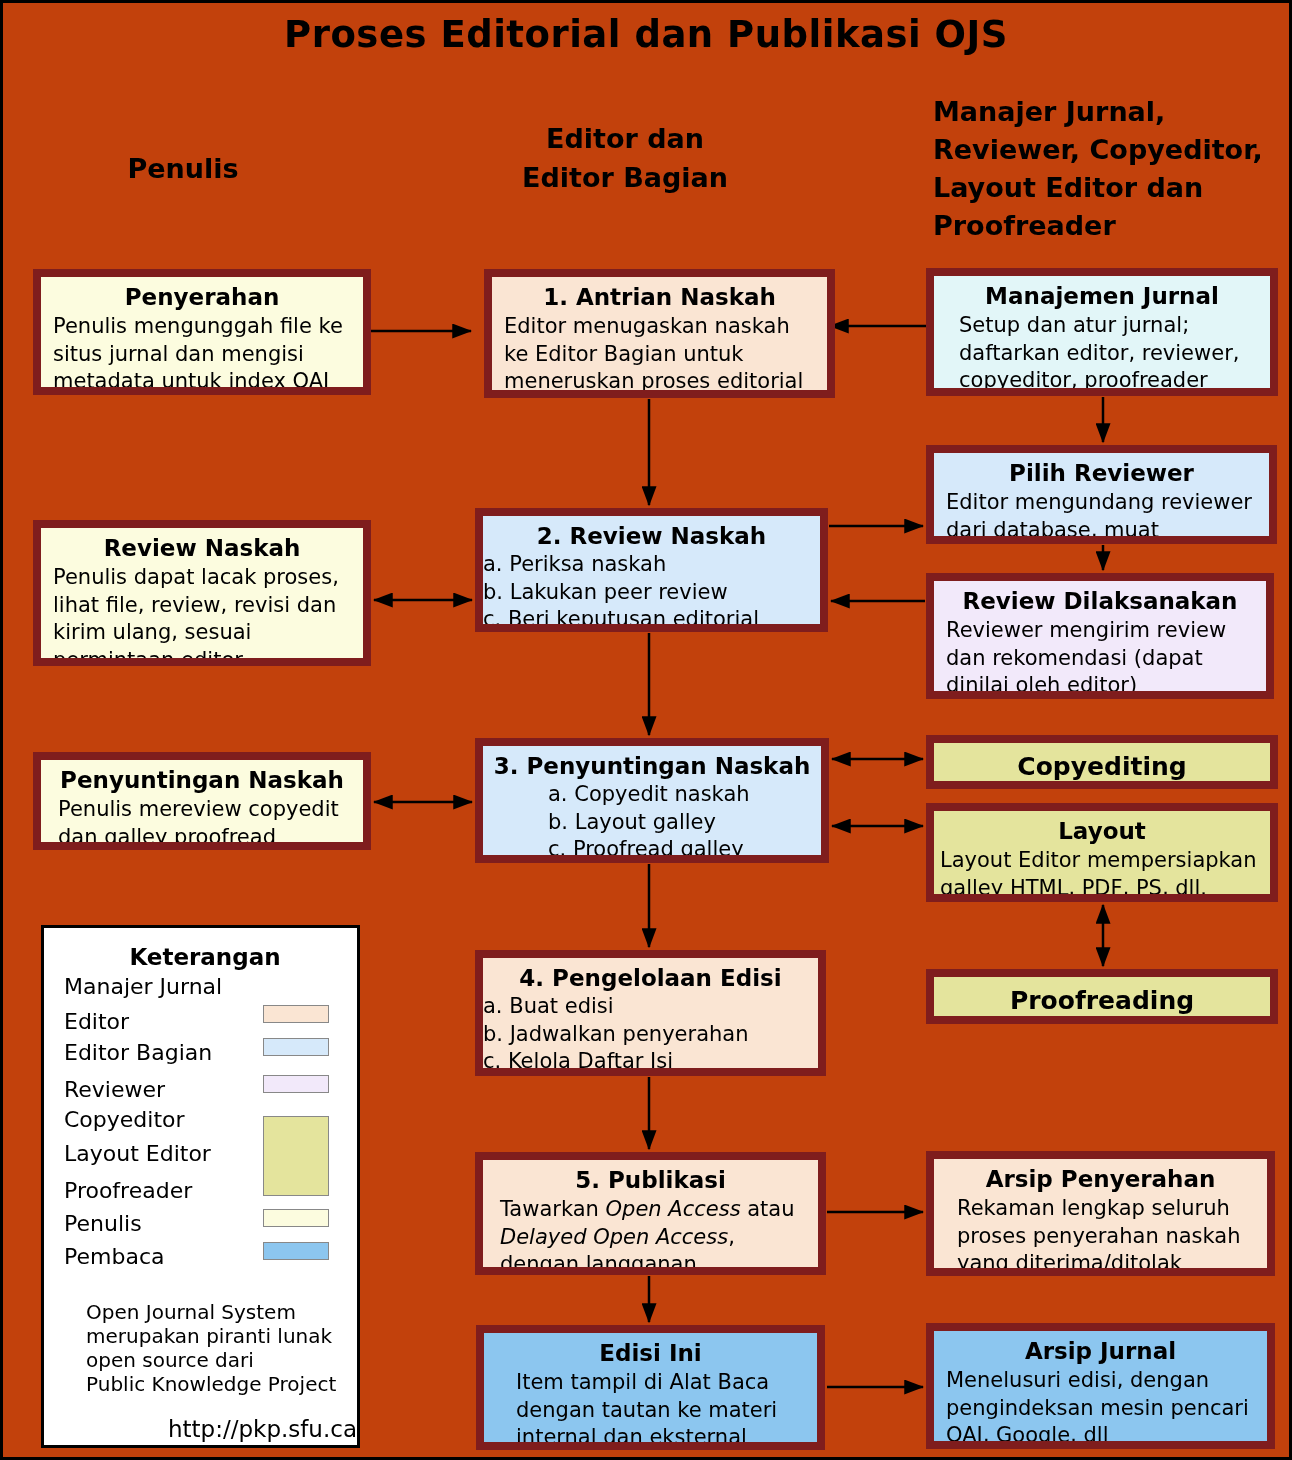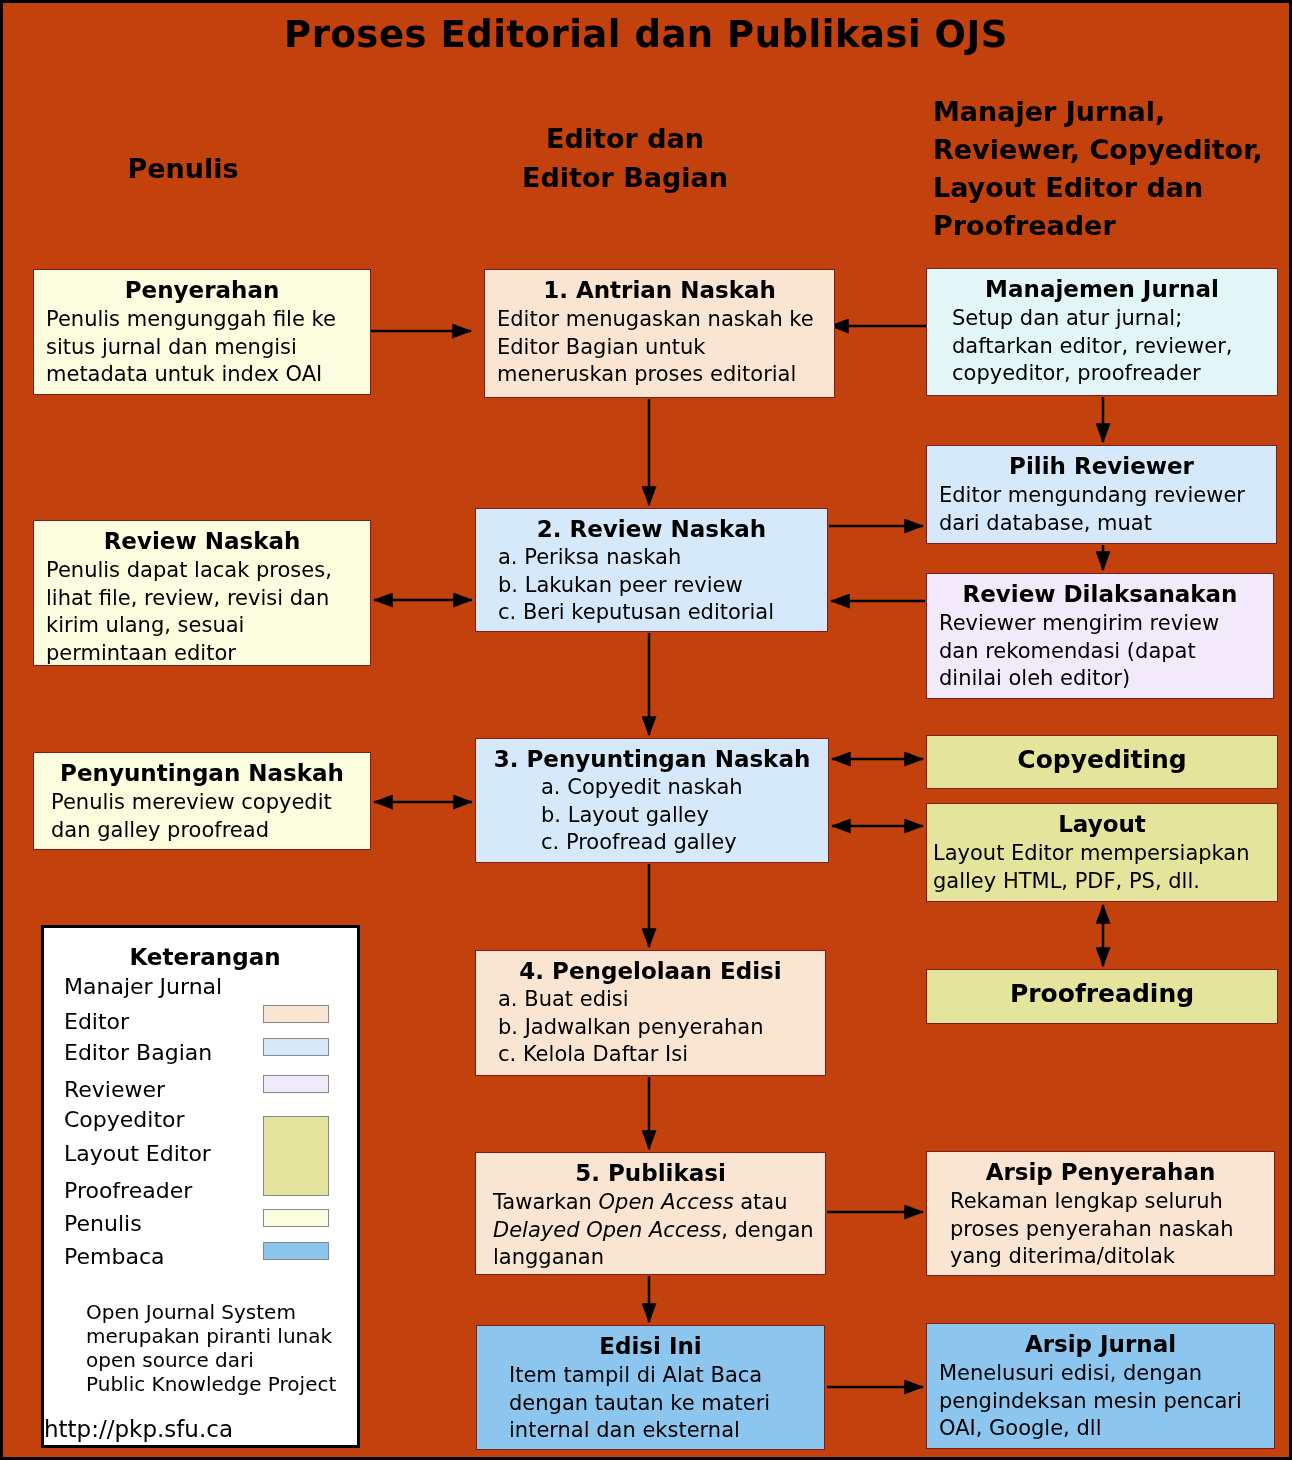--- a/index.html
+++ b/index.html
@@ -18,32 +18,32 @@
     text-align:center;font-size:37px;font-weight:bold;letter-spacing:0.5px;
   }
   .col-header{position:absolute;font-weight:bold;white-space:pre-line;}
   #h-penulis{left:60px;top:150px;width:240px;text-align:center;font-size:27px;}
   #h-editor{left:472px;top:116px;width:300px;text-align:center;font-size:27px;line-height:39px;}
   #h-others{left:930px;top:90px;width:360px;text-align:left;font-size:27px;line-height:38px;}
 
   .arrows{position:absolute;left:0;top:0;width:1292px;height:1460px;pointer-events:none;}
 
   .box{
-    position:absolute;border:1px solid #7f1d1d;
+    position:absolute;border:8px solid #7f1d1d;
     overflow:hidden;
   }
   .box-title{
     text-align:center;font-weight:bold;font-size:23px;
     padding-top:6px;line-height:29px;
   }
   .box-body{
     font-size:21px;line-height:27.5px;
     padding:1px 8px 4px 12px;text-align:left;
   }
-  .box-item{font-size:21px;line-height:27.5px;padding-left:22px;}
+  .box-item{font-size:21px;line-height:27.5px;}
   .em{font-style:italic;}
 
   #b-penyerahan        {left:30px; top:266px; width:338px; height:126px;}
   #b-antrian           {left:472px;top:266px; width:351px; height:129px;}
   #b-manajemen         {left:923px;top:265px; width:352px; height:128px;}
   #b-review-left       {left:30px; top:517px; width:338px; height:146px;}
   #b-review            {left:472px;top:505px; width:353px; height:124px;}
   #b-pilih             {left:923px;top:442px; width:351px; height:99px;}
   #b-dilaksanakan      {left:923px;top:570px; width:348px; height:126px;}
   #b-penyuntingan-left {left:30px; top:749px; width:338px; height:98px;}
@@ -82,21 +82,21 @@
   .legend-swatch{position:absolute;left:219px;width:66px;height:18px;border:1px solid #888;}
   #ls-1{top:77px;}  #ls-2{top:110px;} #ls-3{top:147px;}
   #ls-olive{top:188px;height:80px;}
   #ls-7{top:281px;} #ls-8{top:314px;}
   .legend-note{
     position:absolute;left:42px;top:372px;width:260px;
     font-size:20px;line-height:24px;white-space:pre-line;
   }
   .legend-url{
     position:absolute;left:0;top:488px;width:100%;
-    text-align:left;font-size:23px;
+    text-align:right;font-size:23px;
   }
 </style>
 </head>
 <body>
 
 <div class="canvas">
 
   <div class="diagram-title">Proses Editorial dan Publikasi OJS</div>
 
   <div class="col-header" id="h-penulis">Penulis</div>

